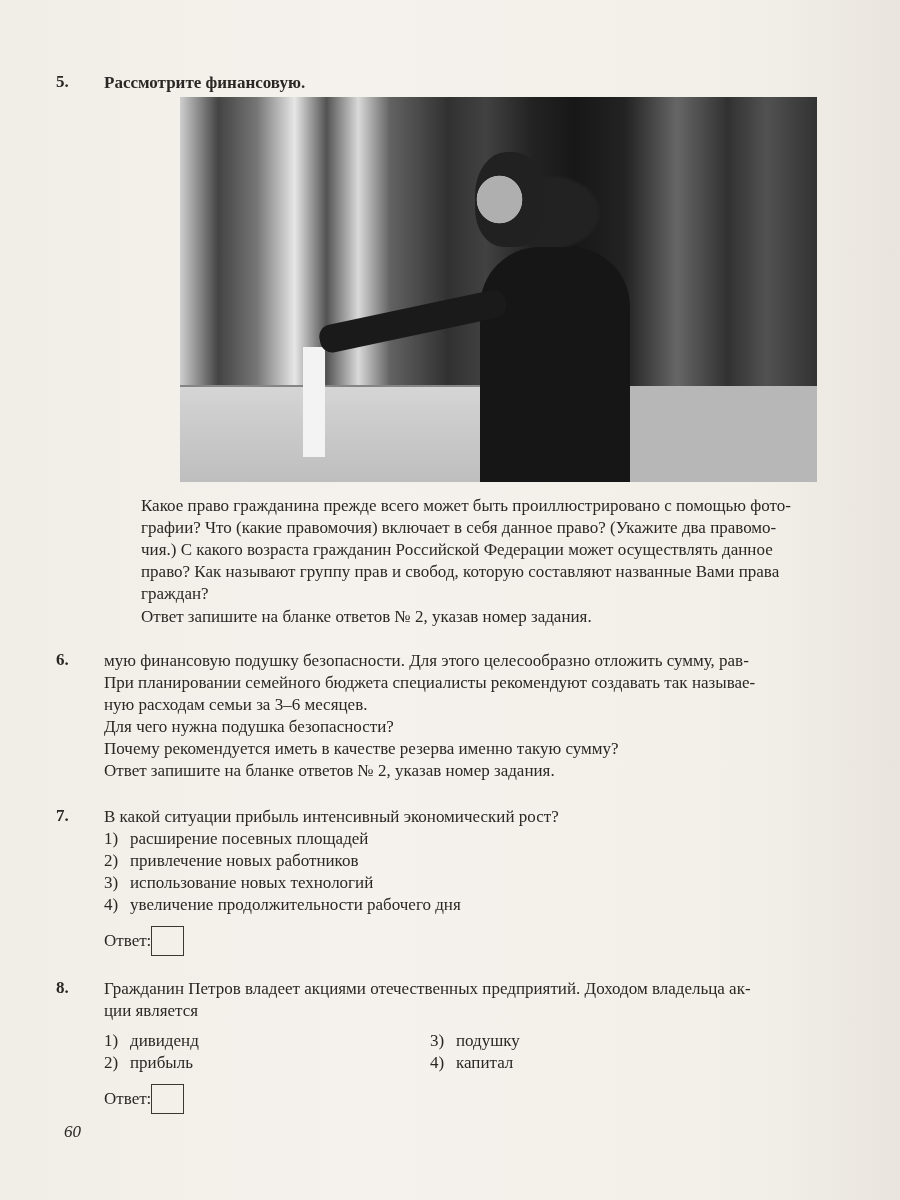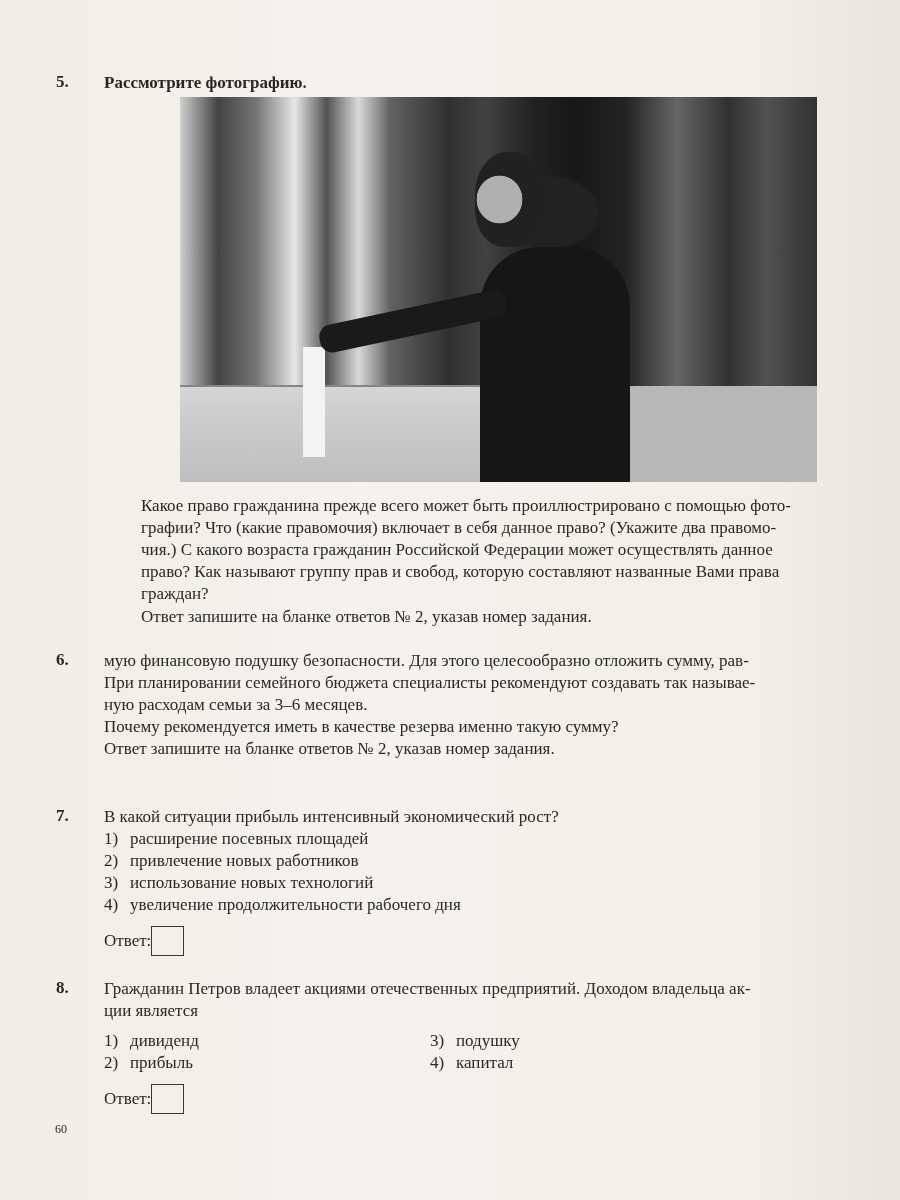--- a/index.html
+++ b/index.html
@@ -62,30 +62,30 @@
     border-radius: 45% 45% 40% 40%;
   }
   .answer-line { display: flex; align-items: center; }
   .answer-box {
     display: inline-block; width: 31px; height: 28px;
     border: 1.5px solid #3a3632; background: transparent;
   }
   .opt { display: flex; }
   .opt .n { width: 26px; }
   .two-col { display: grid; grid-template-columns: 326px 1fr; row-gap: 0; }
-  .page-num { position: absolute; left: 55px; top: 1122px; font-size: 12px; }
+  .page-num { position: absolute; left: 64px; top: 1122px; font-size: 17px; font-style: italic; }
 </style>
 </head>
 <body>
 
 <div class="page">
 
   <div class="task" style="top:72px;">
     <span class="task-num">5.</span>
-    <div class="task-body bold">Рассмотрите фотографию.</div>
+    <div class="task-body bold">Рассмотрите финансовую.</div>
   </div>
 
   <div class="photo">
     <div class="box"></div>
     <div class="ballot"></div>
     <div class="body"></div>
     <div class="arm"></div>
     <div class="head"></div>
   </div>
 
@@ -99,20 +99,21 @@
       <div style="margin-top:1px;">Ответ запишите на бланке ответов № 2, указав номер задания.</div>
     </div>
   </div>
 
   <div class="task" style="top:650px;">
     <span class="task-num">6.</span>
     <div class="task-body">
       <div>мую финансовую подушку безопасности. Для этого целесообразно отложить сумму, рав-</div>
       <div>При планировании семейного бюджета специалисты рекомендуют создавать так называе-</div>
       <div>ную расходам семьи за 3–6 месяцев.</div>
+      <div>Для чего нужна подушка безопасности?</div>
       <div>Почему рекомендуется иметь в качестве резерва именно такую сумму?</div>
       <div>Ответ запишите на бланке ответов № 2, указав номер задания.</div>
     </div>
   </div>
 
   <div class="task" style="top:806px;">
     <span class="task-num">7.</span>
     <div class="task-body">
       <div>В какой ситуации прибыль интенсивный экономический рост?</div>
       <div style="padding-left:0;">

